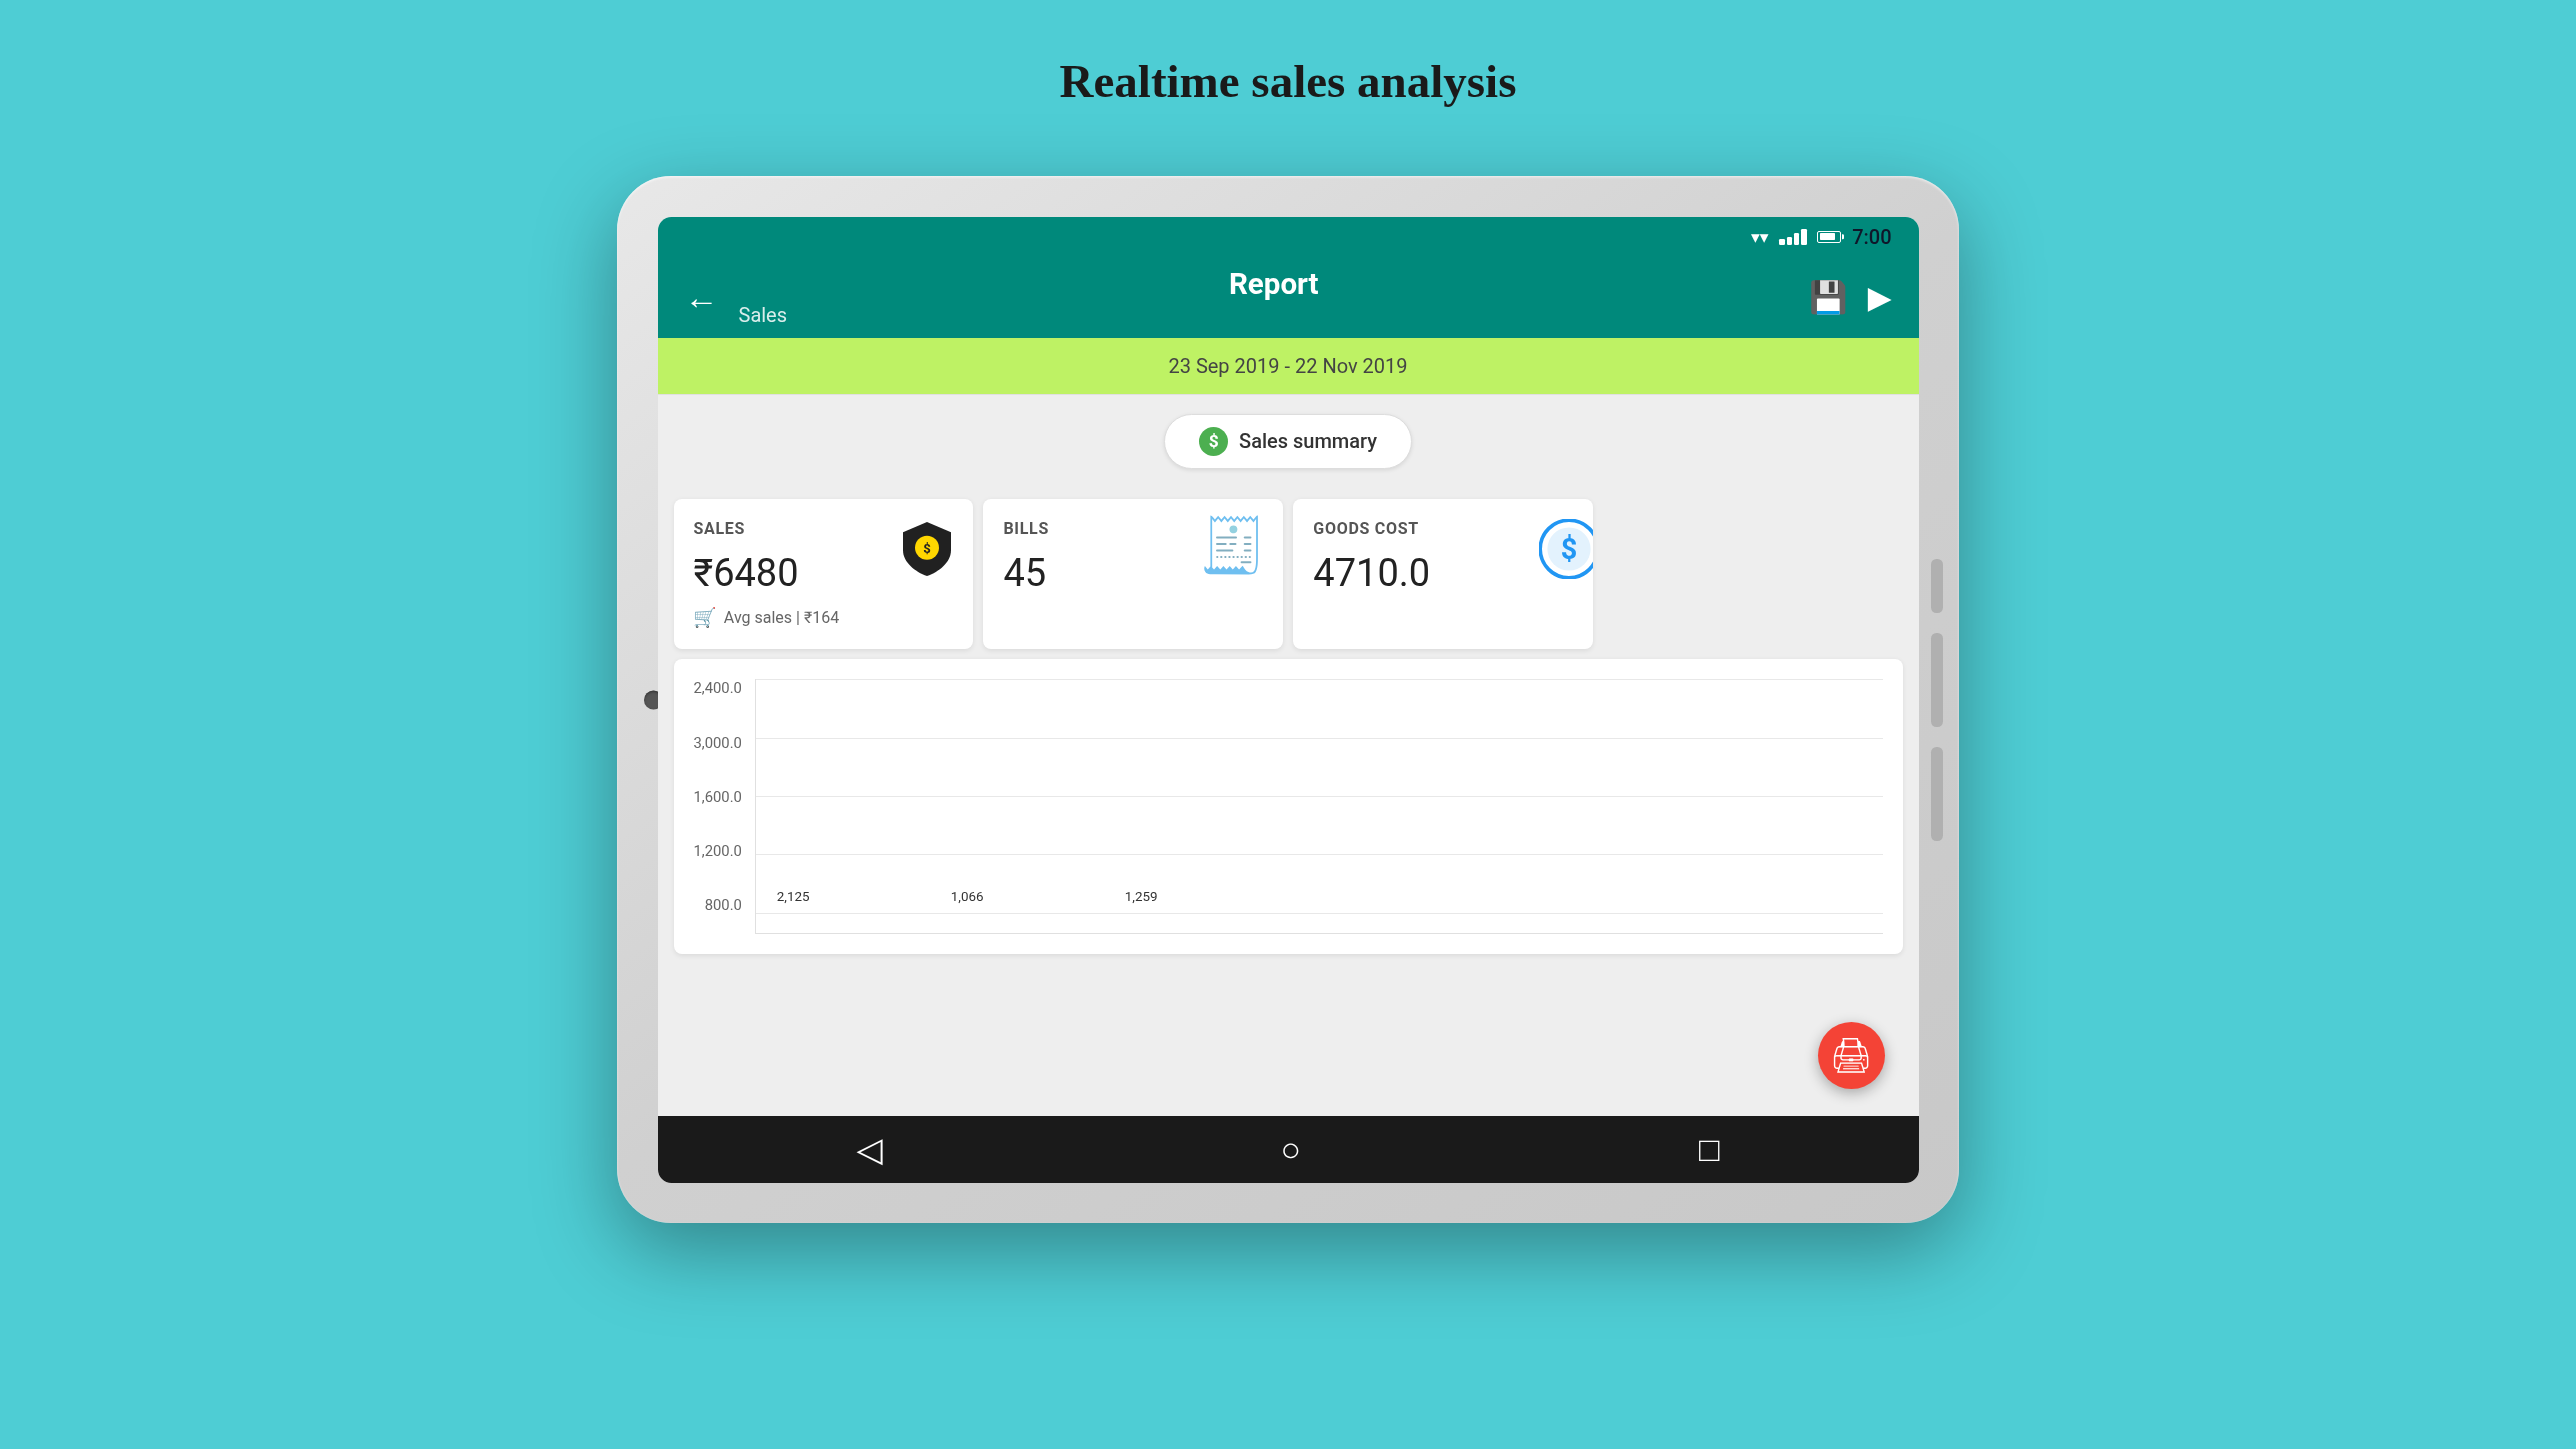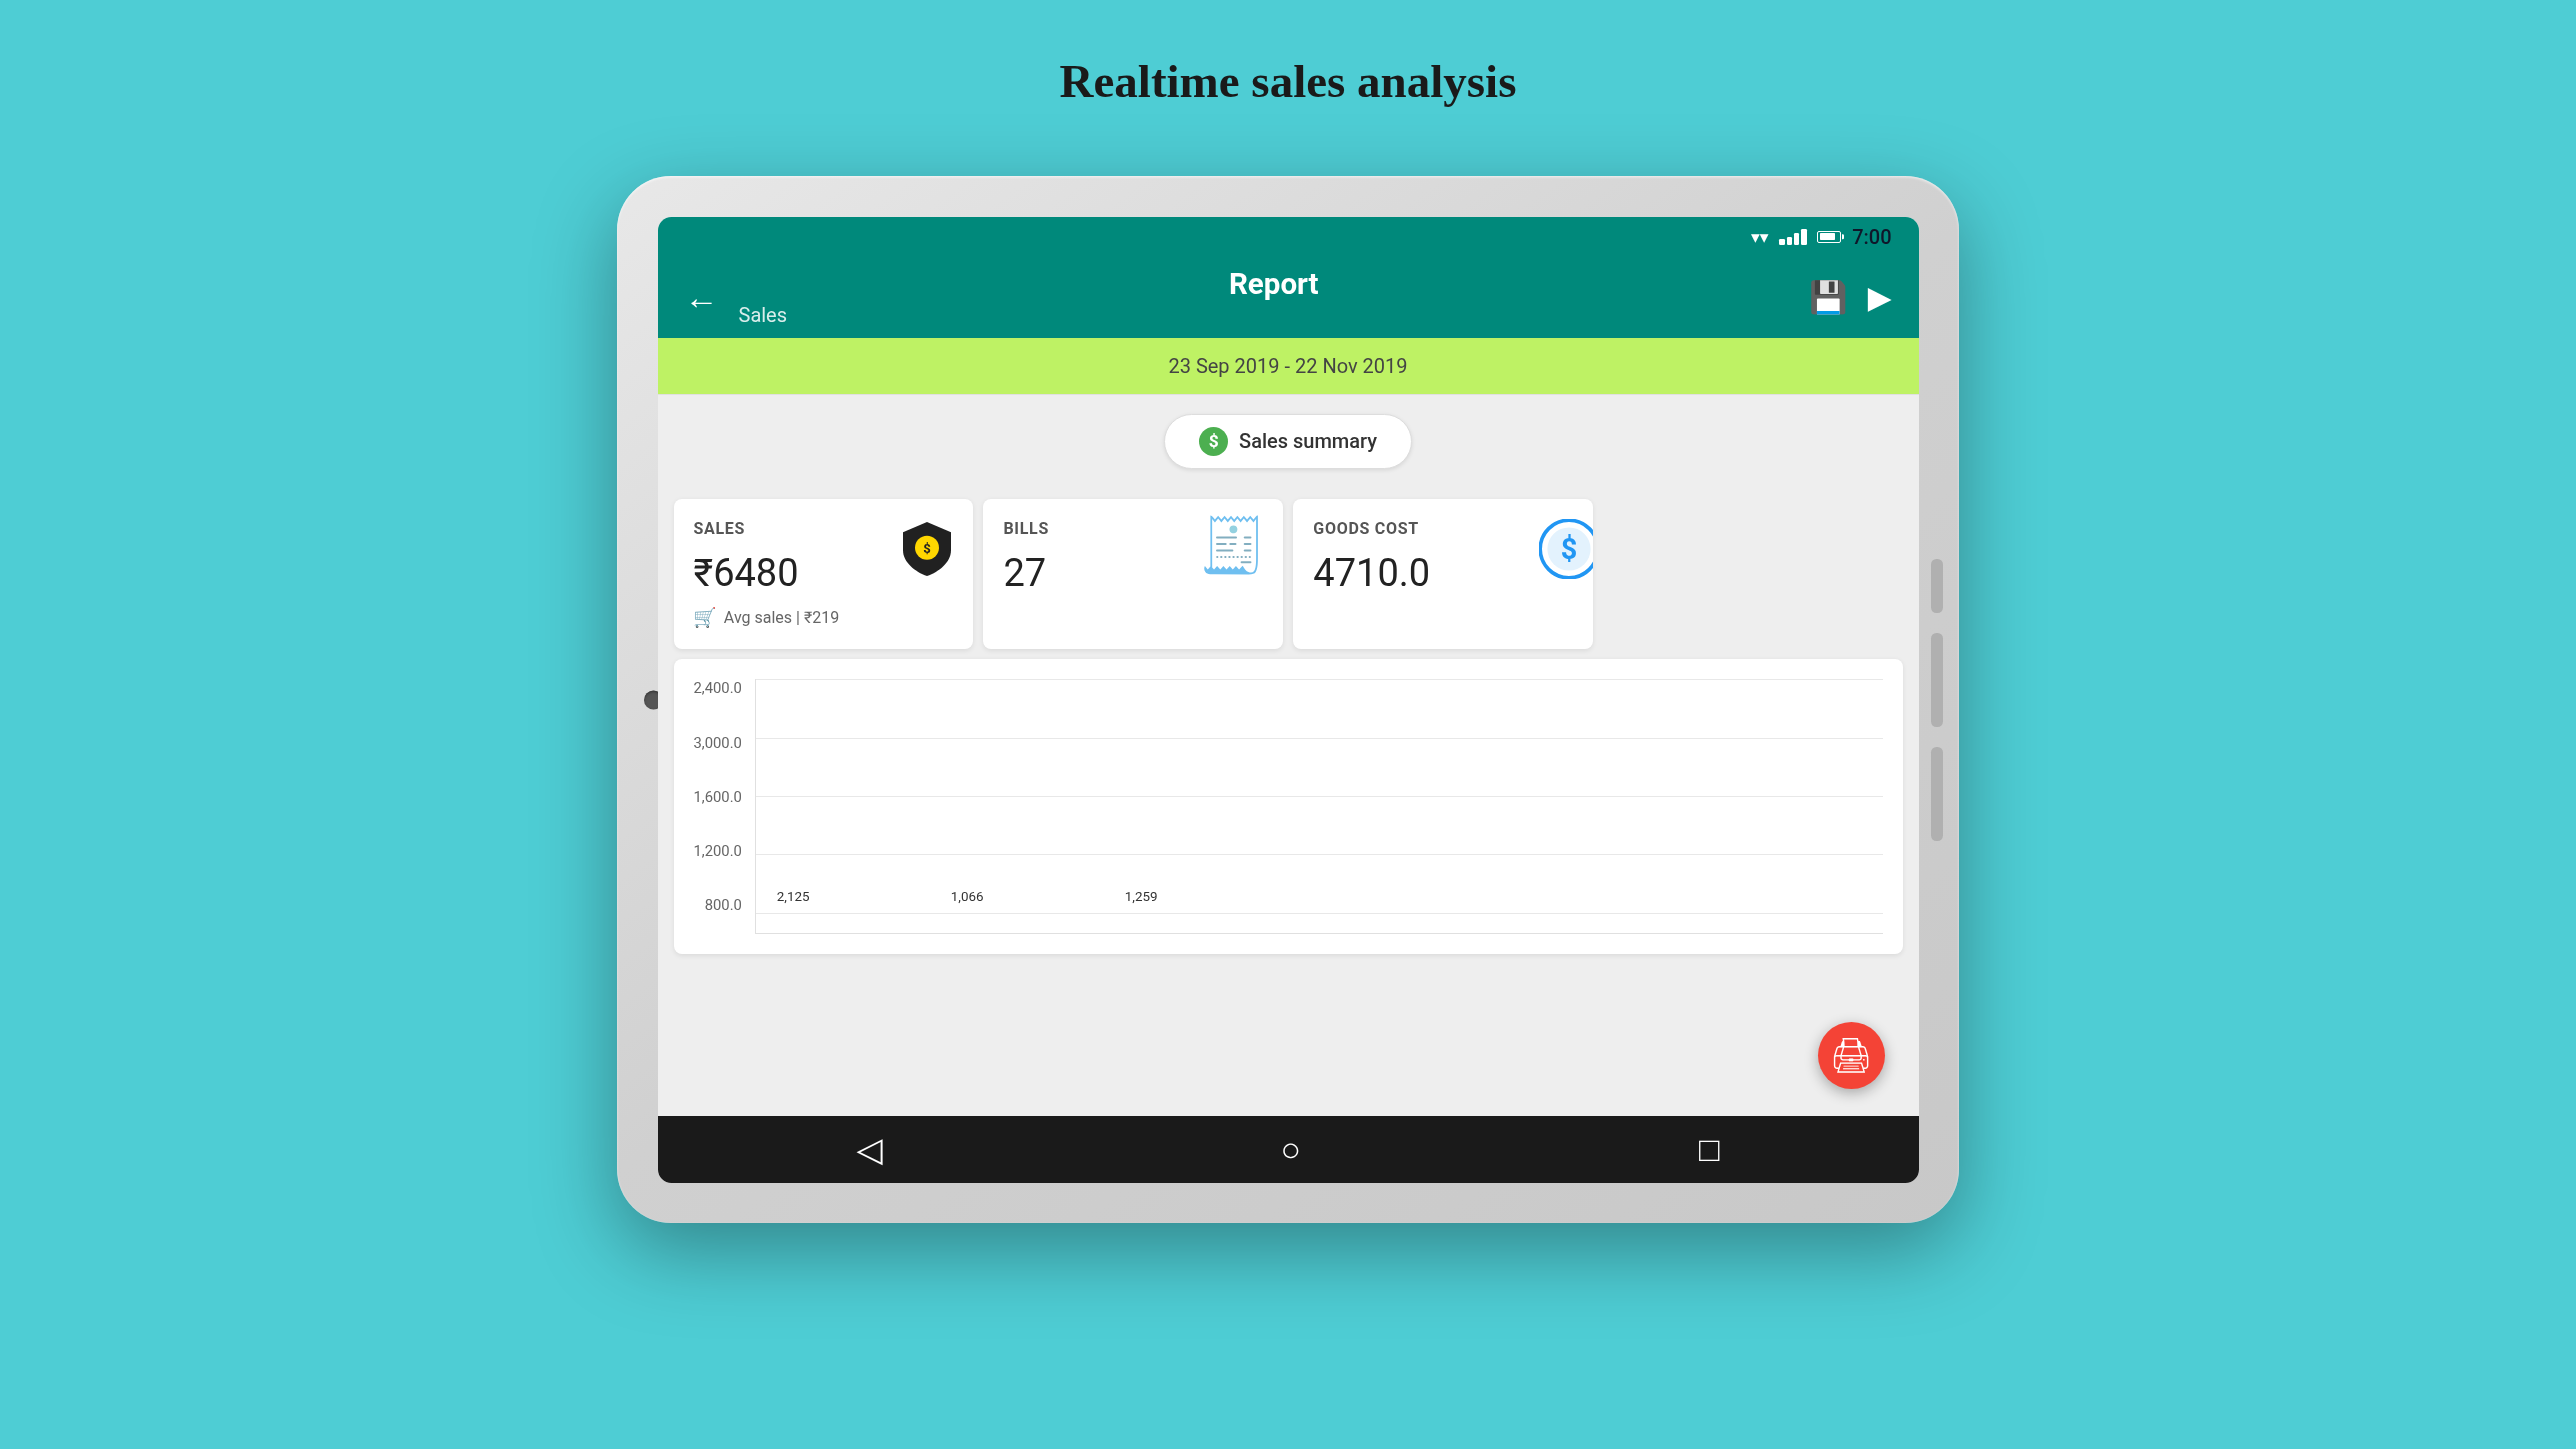--- a/index.html
+++ b/index.html
@@ -503,27 +503,27 @@
 
           <div style="position:absolute; right:16px; top:20px; width:60px; height:60px;">
             <svg viewBox="0 0 100 100" xmlns="http://www.w3.org/2000/svg">
               <path d="M50 5 L90 22 L90 52 C90 72 70 88 50 95 C30 88 10 72 10 52 L10 22 Z" fill="#212121"></path>
               <circle cx="50" cy="48" r="20" fill="#FFD700"></circle>
               <text x="50" y="56" text-anchor="middle" font-size="22" font-weight="bold" fill="#212121">$</text>
             </svg>
           </div>
           <div class="card-subtitle">
             <span style="font-size:19px;">🛒</span>
-            <span>Avg sales | ₹219</span>
+            <span>Avg sales | ₹164</span>
           </div>
         </div>
 
         <div class="summary-card">
           <div class="card-label">BILLS</div>
-          <div class="card-value">27</div>
+          <div class="card-value">45</div>
           <div style="position:absolute; right:16px; top:20px; font-size:54px; line-height:1;">🧾</div>
         </div>
 
 
         <div class="summary-card">
           <div class="card-label">GOODS COST</div>
           <div class="card-value">4710.0</div>
 
           <div style="position:absolute; right:-6.7px; top:20px; width:60px; height:60px;">
             <svg viewBox="0 0 100 100" xmlns="http://www.w3.org/2000/svg">

